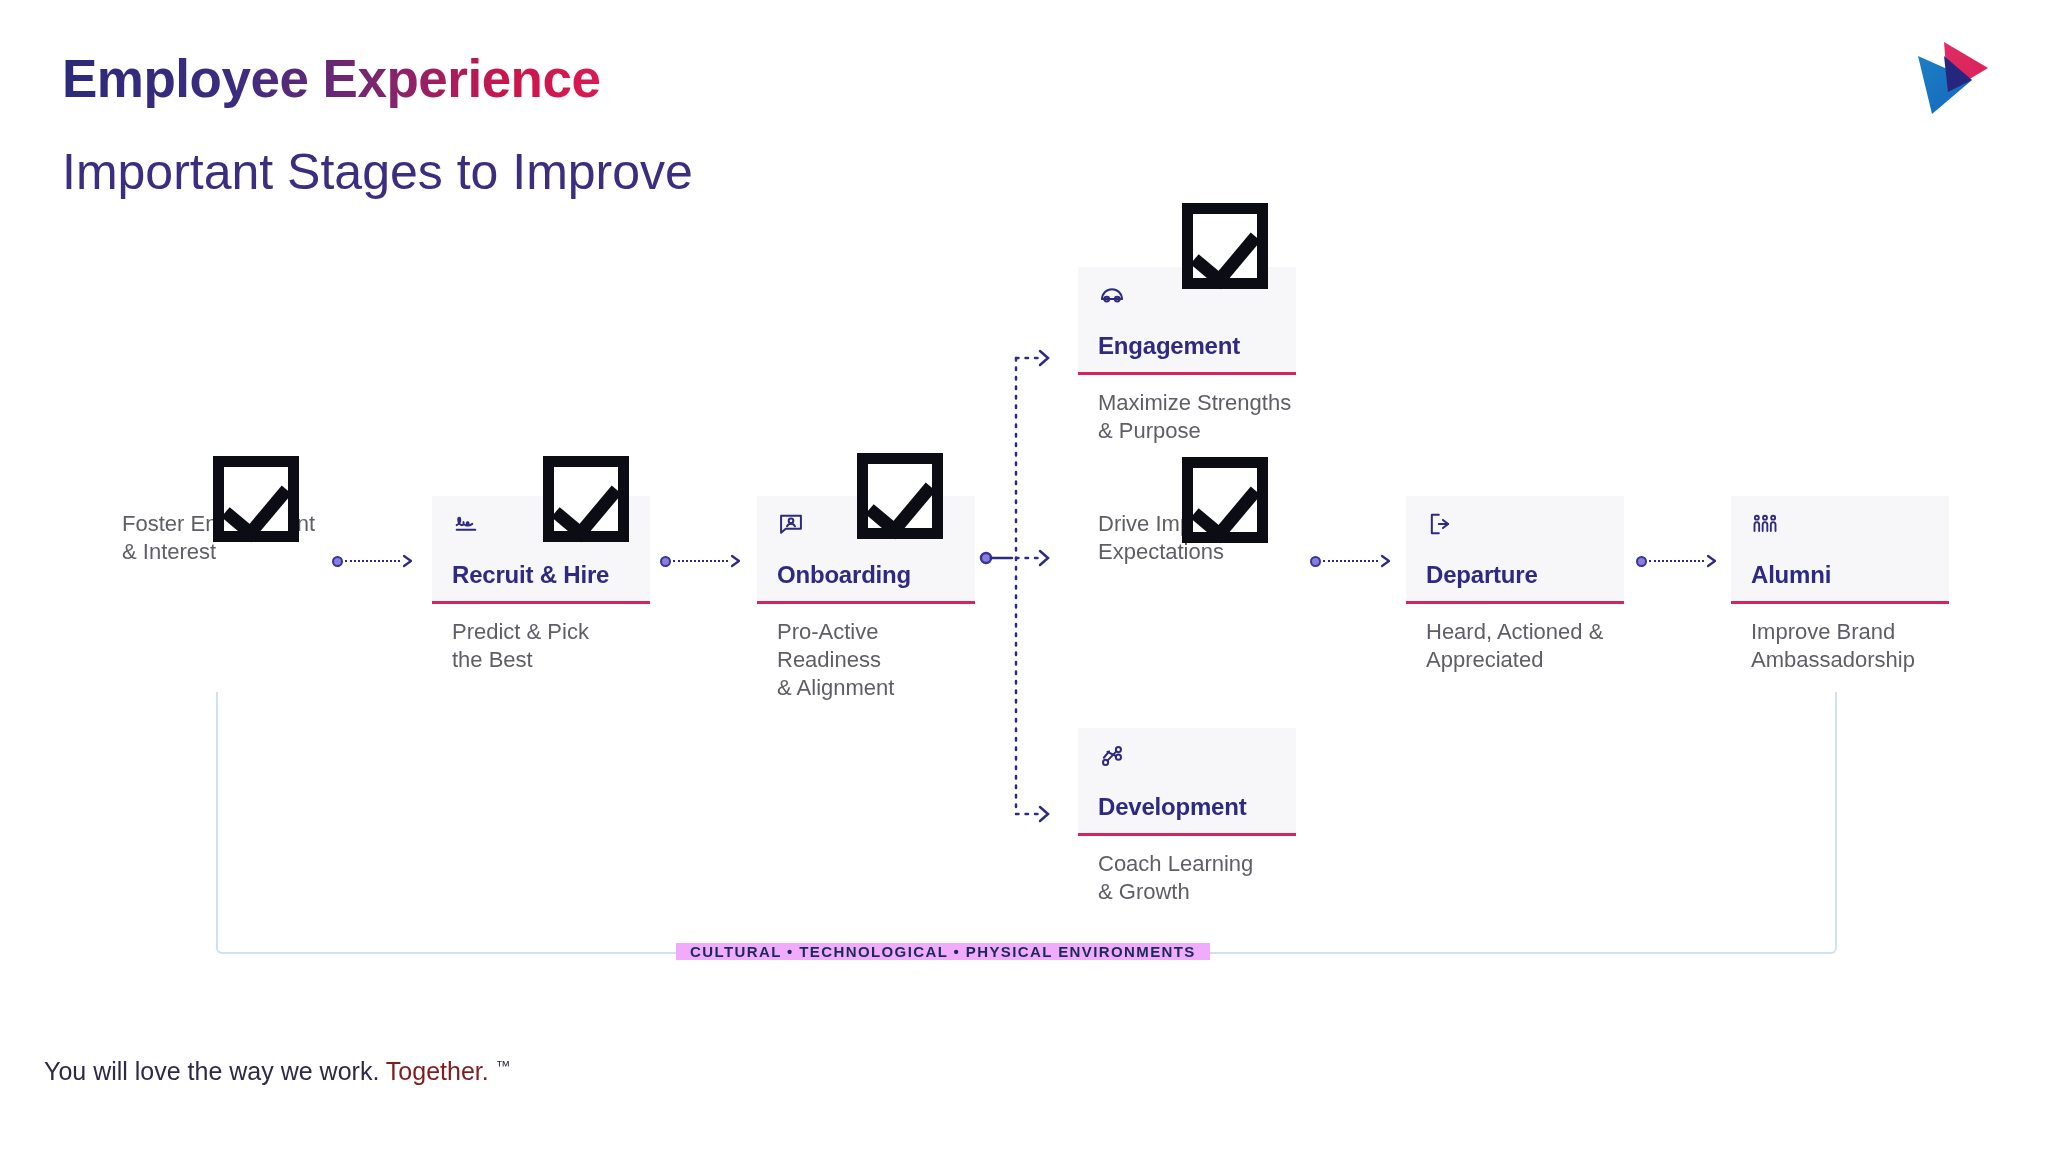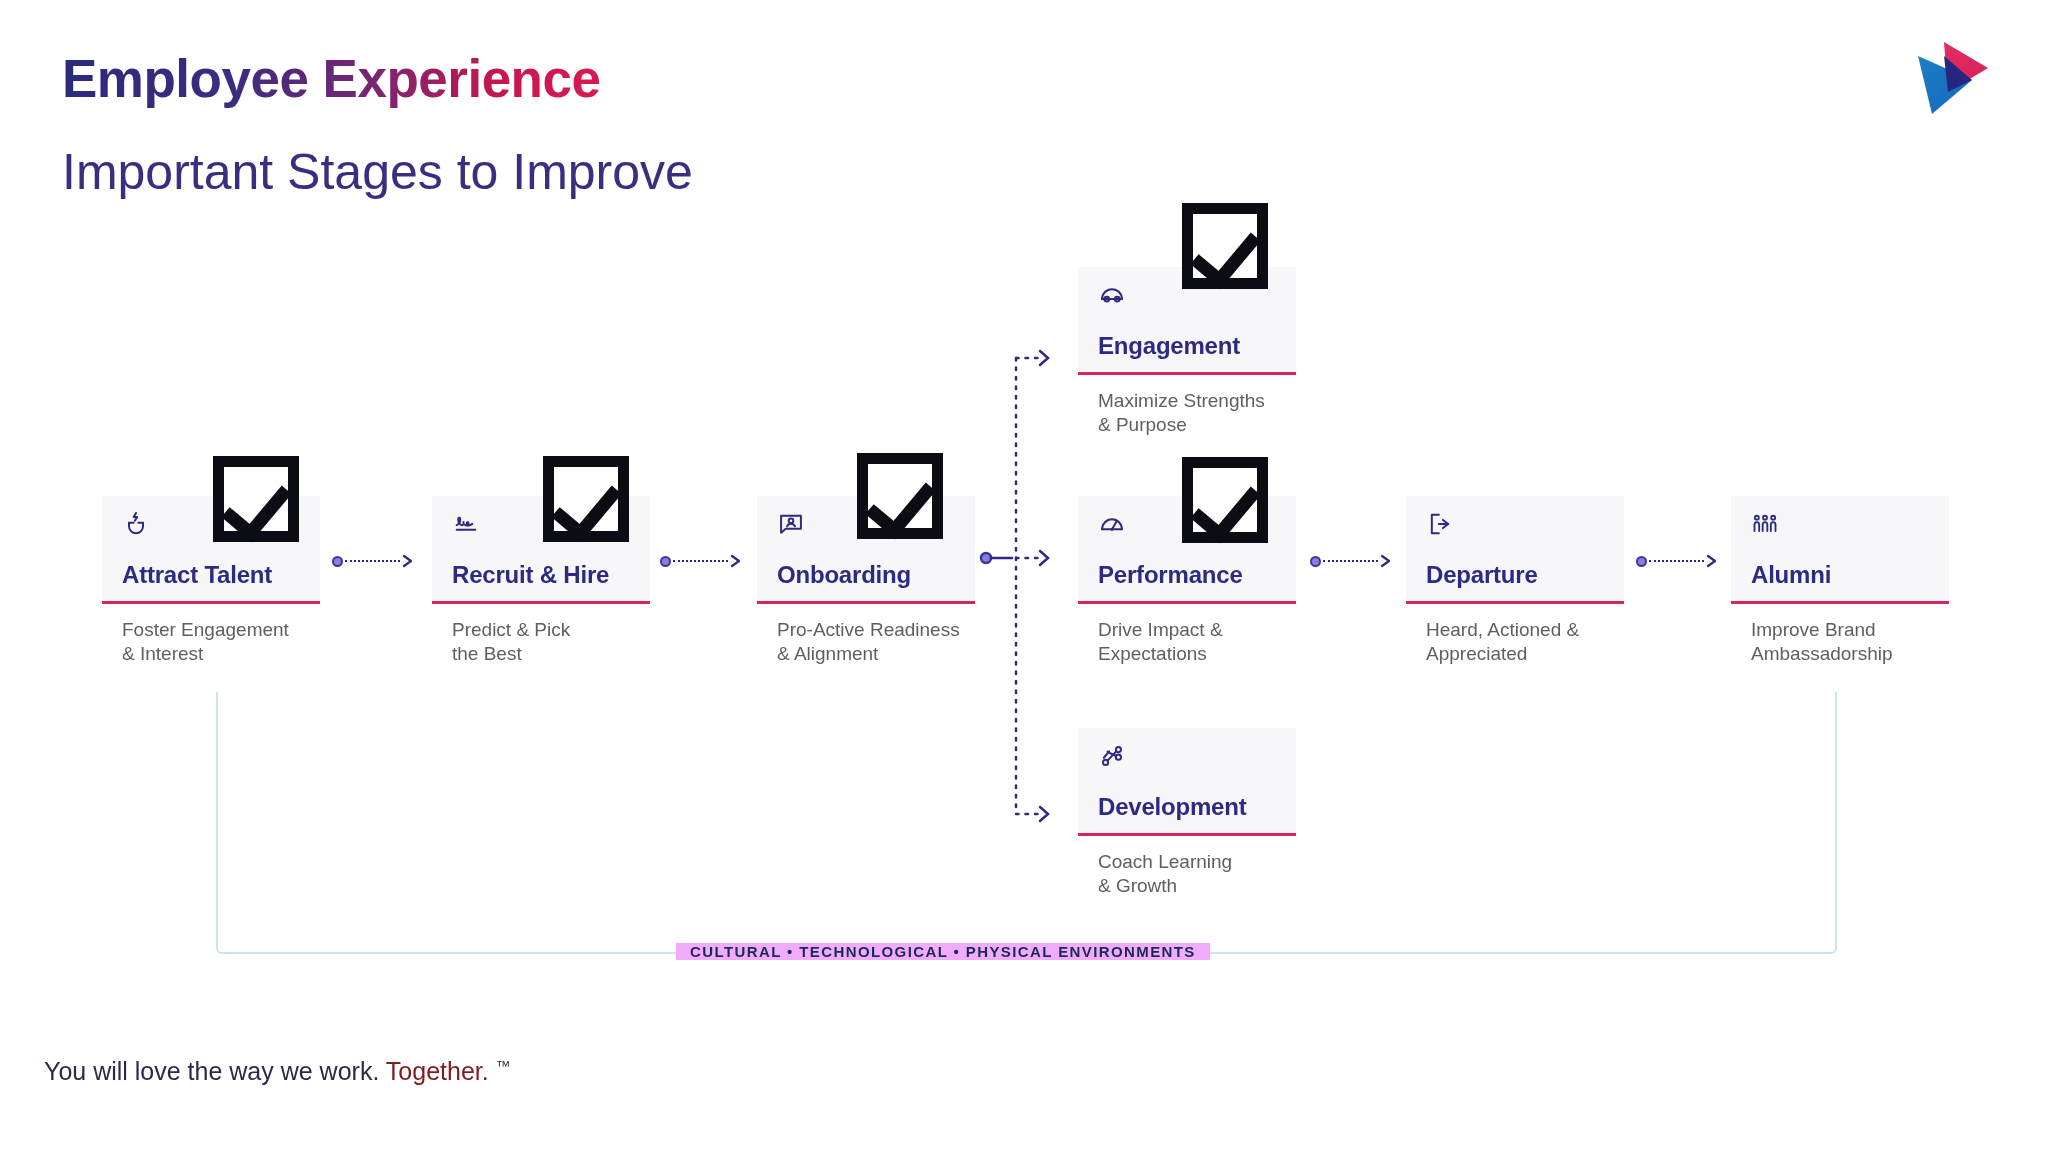--- a/index.html
+++ b/index.html
@@ -72,21 +72,21 @@
     font-size: 24px;
     font-weight: 700;
     color: #2e2a84;
     letter-spacing: -0.2px;
     white-space: nowrap;
     text-align: center;
   }
   .card-desc {
     margin-top: 14px;
     padding-left: 20px;
-    font-size: 19px;
+    font-size: 22px;
     font-weight: 400;
     line-height: 1.28;
     color: #5e5e66;
     white-space: pre-line;
   }
 
   
   .check-mark {
     position: absolute;
     width: 86px;
@@ -193,31 +193,20 @@
   </svg>
 </div>
 
 <div class="check-mark" style="left:213px; top:456px;"></div>
 <div class="check-mark" style="left:543px; top:456px;"></div>
 <div class="check-mark" style="left:857px; top:453px;"></div>
 <div class="check-mark" style="left:1182px; top:203px;"></div>
 <div class="check-mark" style="left:1182px; top:457px;"></div>
 
 <div class="stage-card" style="left:102px; top:496px;">
-  <div class="card-box">
-    <span class="card-icon">
-      <svg width="28" height="28" viewBox="0 0 24 24" fill="none" stroke="currentColor" stroke-width="1.7" stroke-linecap="round" stroke-linejoin="round">
-        <path d="M6 11v3a6 6 0 0 0 12 0v-3"></path>
-          <path d="M6 11h4"></path>
-          <path d="M14 11h4"></path>
-        <path d="M12 2.5 10 6h3l-2 3.2"></path>
-      </svg>
-    </span>
-    <div class="card-title">Attract Talent</div>
-  </div>
   <div class="card-desc">Foster Engagement
 &amp; Interest</div>
 </div>
 
 <div class="stage-card" style="left:432px; top:496px;">
   <div class="card-box">
     <span class="card-icon">
       <svg width="28" height="28" viewBox="0 0 24 24" fill="none" stroke="currentColor" stroke-width="1.7" stroke-linecap="round" stroke-linejoin="round">
         <path d="M4 13c2.5-1 3.5-3.5 3-5.5C6.6 6 5.3 6.4 5.3 8c0 2.3 1.4 5 3.2 5 1.3 0 1.8-1.4 1.3-2.6"></path>
         <path d="M10.8 12.6c.9 1 2.2.9 3.1-.2.6-.8.3-2-.6-1.9-.8.1-.9 1.3-.2 2 .9 1 2.6.7 4.3-.6"></path>
@@ -256,31 +245,20 @@
         <path d="M9 15.5h6"></path>
       </svg>
     </span>
     <div class="card-title">Engagement</div>
   </div>
   <div class="card-desc">Maximize Strengths
 &amp; Purpose</div>
 </div>
 
 <div class="stage-card" style="left:1078px; top:496px;">
-  <div class="card-box">
-    <span class="card-icon">
-      <svg width="28" height="28" viewBox="0 0 24 24" fill="none" stroke="currentColor" stroke-width="1.7" stroke-linecap="round" stroke-linejoin="round">
-        <path d="M3.5 16.5a8.5 8.5 0 0 1 17 0"></path>
-        <path d="M3.5 16.5h17"></path>
-        <path d="M12 16.5 16 9.6"></path>
-        <circle cx="12" cy="16.5" r="1.3" fill="currentColor" stroke="none"></circle>
-      </svg>
-    </span>
-    <div class="card-title">Performance</div>
-  </div>
   <div class="card-desc">Drive Impact &amp;
 Expectations</div>
 </div>
 
 <div class="stage-card" style="left:1078px; top:728px;">
   <div class="card-box">
     <span class="card-icon">
       <svg width="28" height="28" viewBox="0 0 24 24" fill="none" stroke="currentColor" stroke-width="1.7" stroke-linecap="round" stroke-linejoin="round">
         <circle cx="17.5" cy="6.5" r="2.2"></circle>
         <circle cx="17.5" cy="13" r="2.2"></circle>

